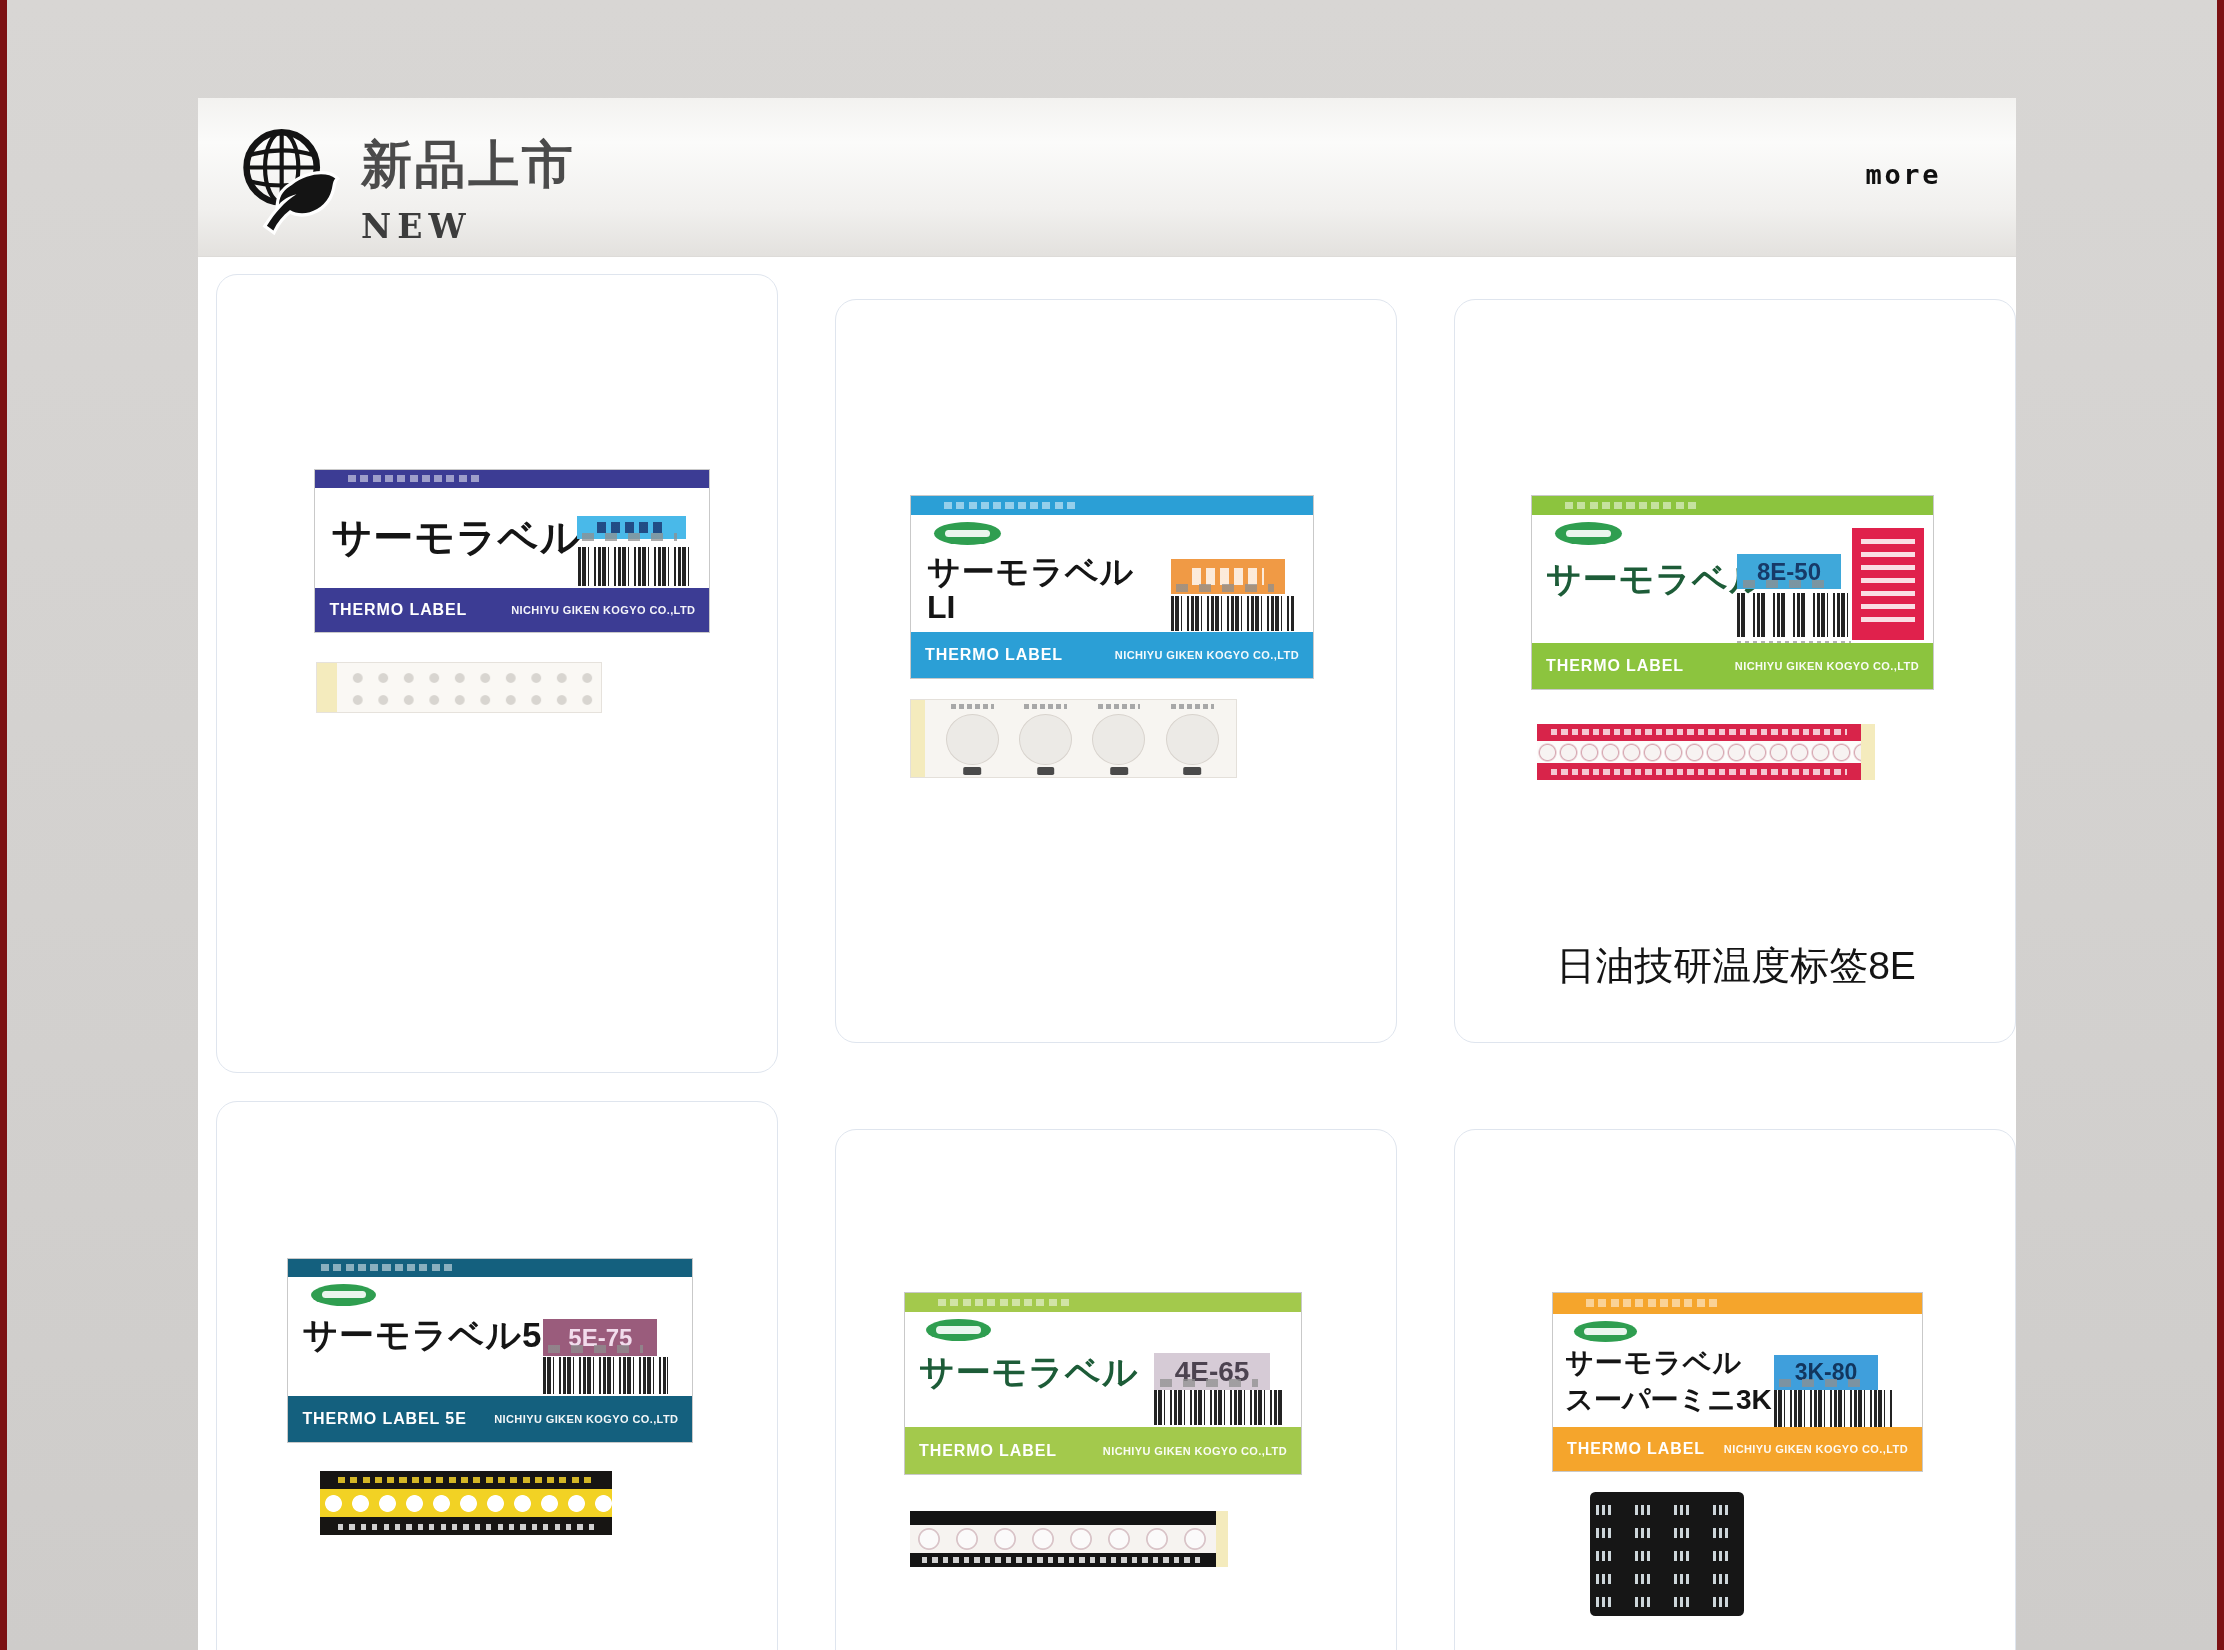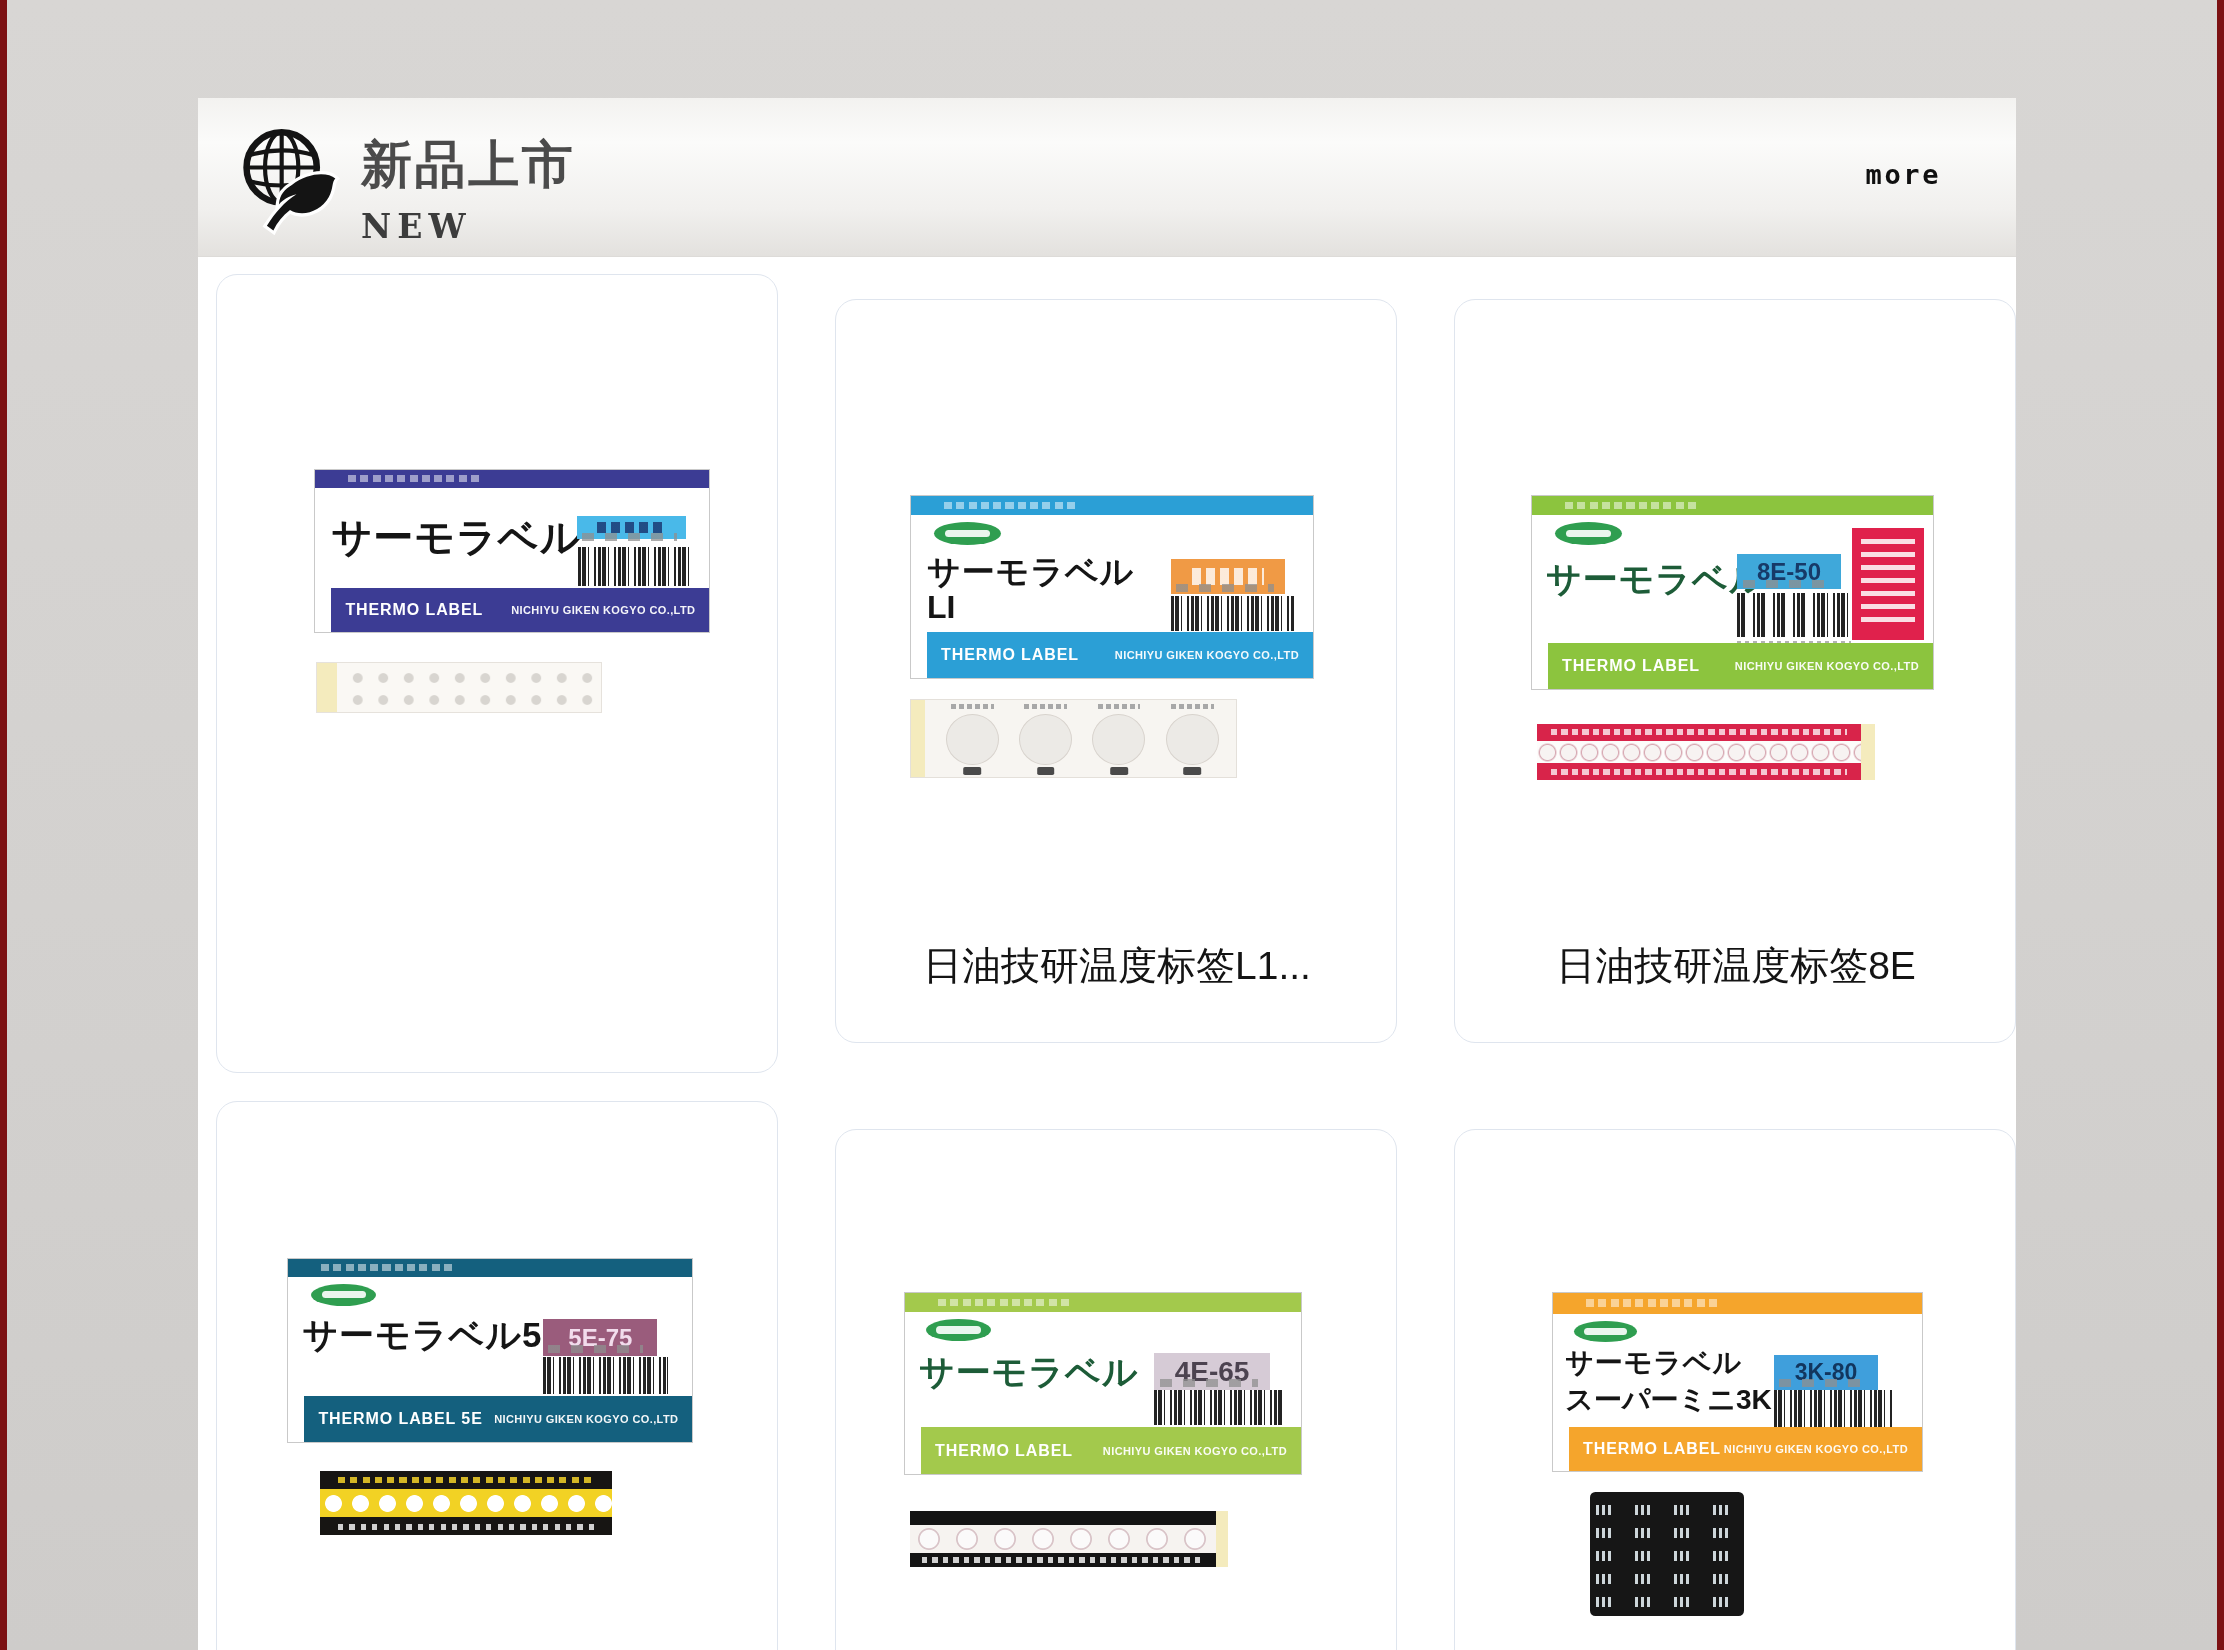--- a/index.html
+++ b/index.html
@@ -64,21 +64,21 @@
     font-weight:700;white-space:nowrap;margin-top:16px;}
   .chip.marks::after{content:"";width:64%;height:46%;
     background:repeating-linear-gradient(90deg,rgba(20,40,100,.75) 0 8.8px,transparent 8.8px 14px);}
   .chip.marks.light::after{background:repeating-linear-gradient(90deg,rgba(255,255,255,.8) 0 8.8px,transparent 8.8px 14px);}
   .lot{position:absolute;height:8px;opacity:.75;
     background:repeating-linear-gradient(90deg,#8f8f8f 0 12.3px,transparent 12.3px 23px);}
   .barcode{position:absolute;
     background:repeating-linear-gradient(90deg,#232323 0 2.6px,transparent 2.6px 4.4px,#232323 4.4px 8px,transparent 8px 10.5px,#232323 10.5px 11.4px,transparent 11.4px 16px,#232323 16px 17.6px,transparent 17.6px 20px);}
   .barcode::after{content:"";position:absolute;left:0;right:0;bottom:-9.7px;height:6.1px;opacity:.65;
     background:repeating-linear-gradient(90deg,#8a8a8a 0 4.4px,transparent 4.4px 8px);}
-  .bar-bottom{position:absolute;left:16px;right:0;bottom:0;background:var(--theme);color:#fff;
+  .bar-bottom{position:absolute;left:0;right:0;bottom:0;background:var(--theme);color:#fff;
     display:flex;justify-content:space-between;align-items:center;padding:15px 14px;box-sizing:border-box;}
   .fl{font-size:16px;font-weight:700;letter-spacing:0.9px;white-space:nowrap;}
   .fr{font-size:11px;font-weight:600;opacity:.95;letter-spacing:0.4px;white-space:nowrap;}
   .redbox{position:absolute;background:#e0214c;}
   .redbox::before{content:"";position:absolute;left:8.8px;right:8.8px;top:10.5px;bottom:10.5px;
     background:repeating-linear-gradient(180deg,rgba(255,255,255,.85) 0 5.3px,transparent 5.3px 13px);}
 
   
   .c1{--theme:#3c3c94;--chip:#49b9e9;}
   .c2{--theme:#2b9fd6;--chip:#f09a45;}
@@ -256,21 +256,20 @@
       </div>
     </div>
     <div class="strip">
       <div class="ovals">
         <div class="oval"></div>
         <div class="oval"></div>
         <div class="oval"></div>
         <div class="oval"></div>
       </div>
     </div>
-    <div class="ptitle">日油技研温度标签L1...</div>
   </div>
 
   <div class="card c3">
     <div class="plabel">
       <div class="bar-top"></div>
       <div class="logo"></div>
       <div class="brand green">サーモラベル</div>
       <div class="chip">8E-50</div>
       <div class="lot"></div>
       <div class="barcode"></div>

